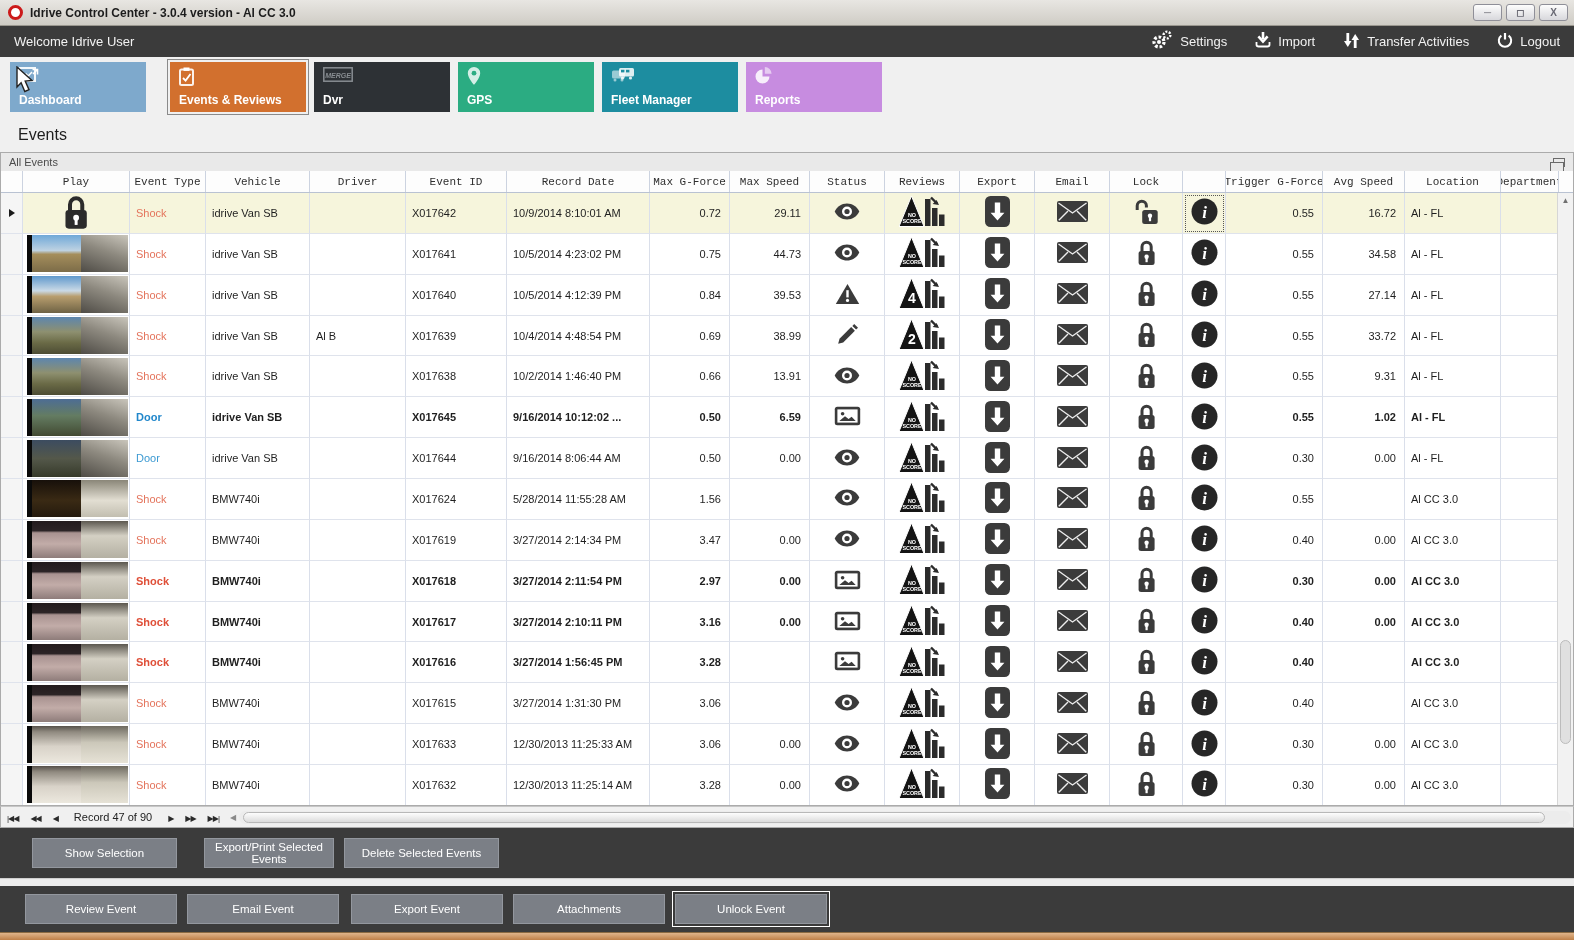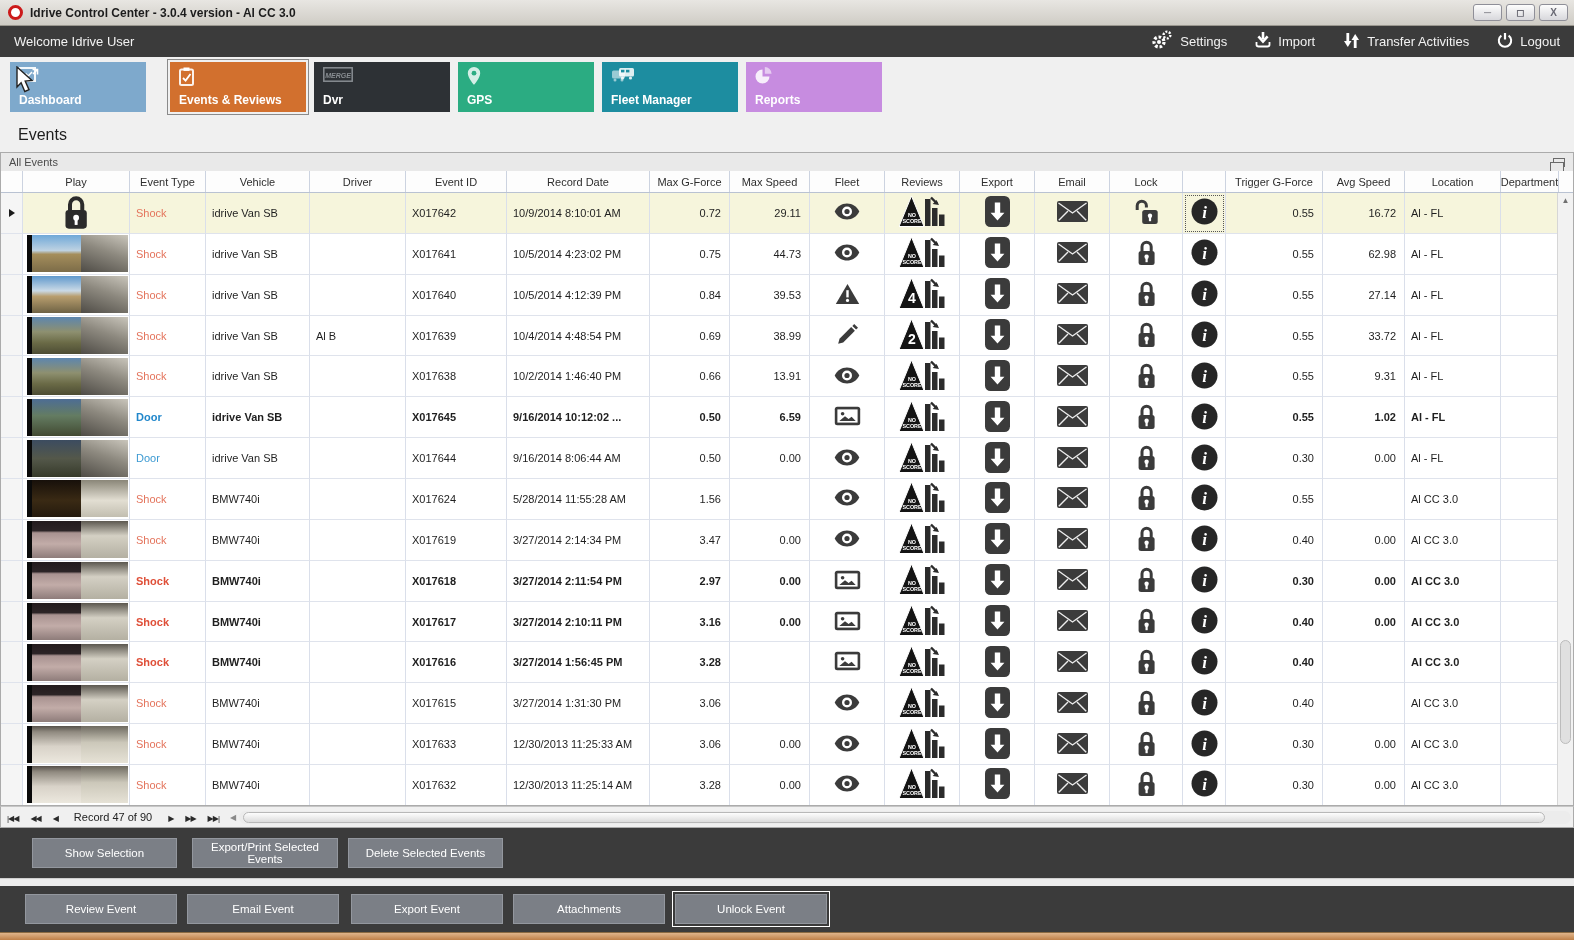--- a/index.html
+++ b/index.html
@@ -39,21 +39,21 @@
   .panel-bar { height:19px; background:#e9e9e9; border:1px solid #ababab; border-bottom:none;
     display:flex; align-items:center; padding:0 8px; font-size:11px; color:#4c4c4c; }
   .panel-bar .spacer { flex:1; }
   .float-icon { width:12px; height:9px; border:1px solid #6a6a6a; position:relative; background:#e9e9e9; }
   .float-icon:before { content:""; position:absolute; left:-4px; top:3px; width:12px; height:9px;
     border:1px solid #6a6a6a; background:#e9e9e9; }
 
   
   .grid { height:635px; background:#fff; border:1px solid #ababab; border-top:none;
     position:relative; display:flex; flex-direction:column; overflow:hidden; }
-  .g-head { display:flex; height:22px; background:#fdfdfd; border-bottom:1px solid #b9c2d2; flex:none; }
+  .g-head { display:flex; height:22px; background:#fdfdfd; border-bottom:1px solid #b9c2d2; flex:none;font-family:Liberation Mono, monospace; }
   .g-head .hcell { font-size:11px; color:#2e2e2e; display:flex; align-items:center;
     justify-content:center; border-right:1px solid #ccd3e0; overflow:hidden; white-space:nowrap; flex:none; }
   .g-body { flex:1; overflow:hidden; }
   .g-row { display:flex; height:40.87px; background:#fff; }
   .g-row.sel { background:#f6f5dc; }
   .cell { border-right:1px solid #dadfea; border-bottom:1px solid #dfe3ec;
     font-size:11px; color:#1f1f1f; display:flex; align-items:center; overflow:hidden;
     white-space:nowrap; flex:none; }
   .cell.num { justify-content:flex-end; padding-right:8px; }
   .cell.txt { padding-left:6px; }
@@ -240,21 +240,21 @@
   <div class="g-head" id="g-head">
       <div class="hcell" style="width: 22px;"></div>
       <div class="hcell" style="width: 107px;">Play</div>
       <div class="hcell" style="width: 76px;">Event Type</div>
       <div class="hcell" style="width: 104px;">Vehicle</div>
       <div class="hcell" style="width: 96px;">Driver</div>
       <div class="hcell" style="width: 101px;">Event ID</div>
       <div class="hcell" style="width: 143px;">Record Date</div>
       <div class="hcell" style="width: 80px;">Max G-Force</div>
       <div class="hcell" style="width: 80px;">Max Speed</div>
-      <div class="hcell" style="width: 75px;">Fleet</div>
+      <div class="hcell" style="width: 75px;">Status</div>
       <div class="hcell" style="width: 75px;">Reviews</div>
       <div class="hcell" style="width: 75px;">Export</div>
       <div class="hcell" style="width: 75px;">Email</div>
       <div class="hcell" style="width: 73px;">Lock</div>
       <div class="hcell" style="width: 43px;"></div>
       <div class="hcell" style="width: 97px;">Trigger G-Force</div>
       <div class="hcell" style="width: 82px;">Avg Speed</div>
       <div class="hcell" style="width: 96px;">Location</div>
       <div class="hcell" style="width: 58px;">Department</div>
     </div>
@@ -387,21 +387,21 @@
               <rect x="9.5" y="18.8" width="2.2" height="4.4" fill="#fff"></rect>
             </svg></span>
         </div>
         <div class="cell ctr" style="width: 43px;">
           <span><svg width="27" height="27" viewBox="0 0 27 27">
               <circle cx="13.5" cy="13.5" r="13" fill="#262626"></circle>
               <text x="13.5" y="20" text-anchor="middle" font-size="17" font-style="italic" font-weight="bold" font-family="Liberation Serif,serif" fill="#fff">i</text>
             </svg></span>
         </div>
         <div class="cell num" style="width: 97px;">0.55</div>
-        <div class="cell num" style="width: 82px;">62.98</div>
+        <div class="cell num" style="width: 82px;">34.58</div>
         <div class="cell txt" style="width: 96px;">Al - FL</div>
         <div class="cell txt" style="width: 58px;"></div>
       </div>
       <div class="g-row">
         <div class="cell ctr gutter" style="width: 22px;"></div>
         <div class="cell ctr" style="width: 107px;">
           <span class="thumb v-road2">
             <span class="th-strip"></span>
             <span class="th-l"></span>
             <span class="th-r"></span>
@@ -1297,21 +1297,21 @@
   <div class="hscroll">
     <span class="hs-arrow">◀</span>
     <div class="hs-track">
       <div class="hs-thumb"></div>
     </div>
   </div>
 </div>
 
 <div class="panel-dark panel1" id="panel1">
     <button class="gbtn" style="width: 145px; margin-left: 32px;">Show Selection</button>
-    <button class="gbtn" style="width: 146px; margin-left: 15px;">Export/Print Selected Events</button>
+    <button class="gbtn" style="width: 130px; margin-left: 27px;">Export/Print Selected Events</button>
     <button class="gbtn" style="width: 155px; margin-left: 10px;">Delete Selected  Events</button>
   </div>
 <div class="panel-sep"></div>
 
 <div class="panel-dark panel2" id="panel2">
     <button class="gbtn" style="width: 152px; margin-left: 25px;">Review Event</button>
     <button class="gbtn" style="width: 152px; margin-left: 10px;">Email Event</button>
     <button class="gbtn" style="width: 152px; margin-left: 12px;">Export Event</button>
     <button class="gbtn" style="width: 152px; margin-left: 10px;">Attachments</button>
     <button class="gbtn focused" style="width: 152px; margin-left: 10px;">Unlock Event</button>

